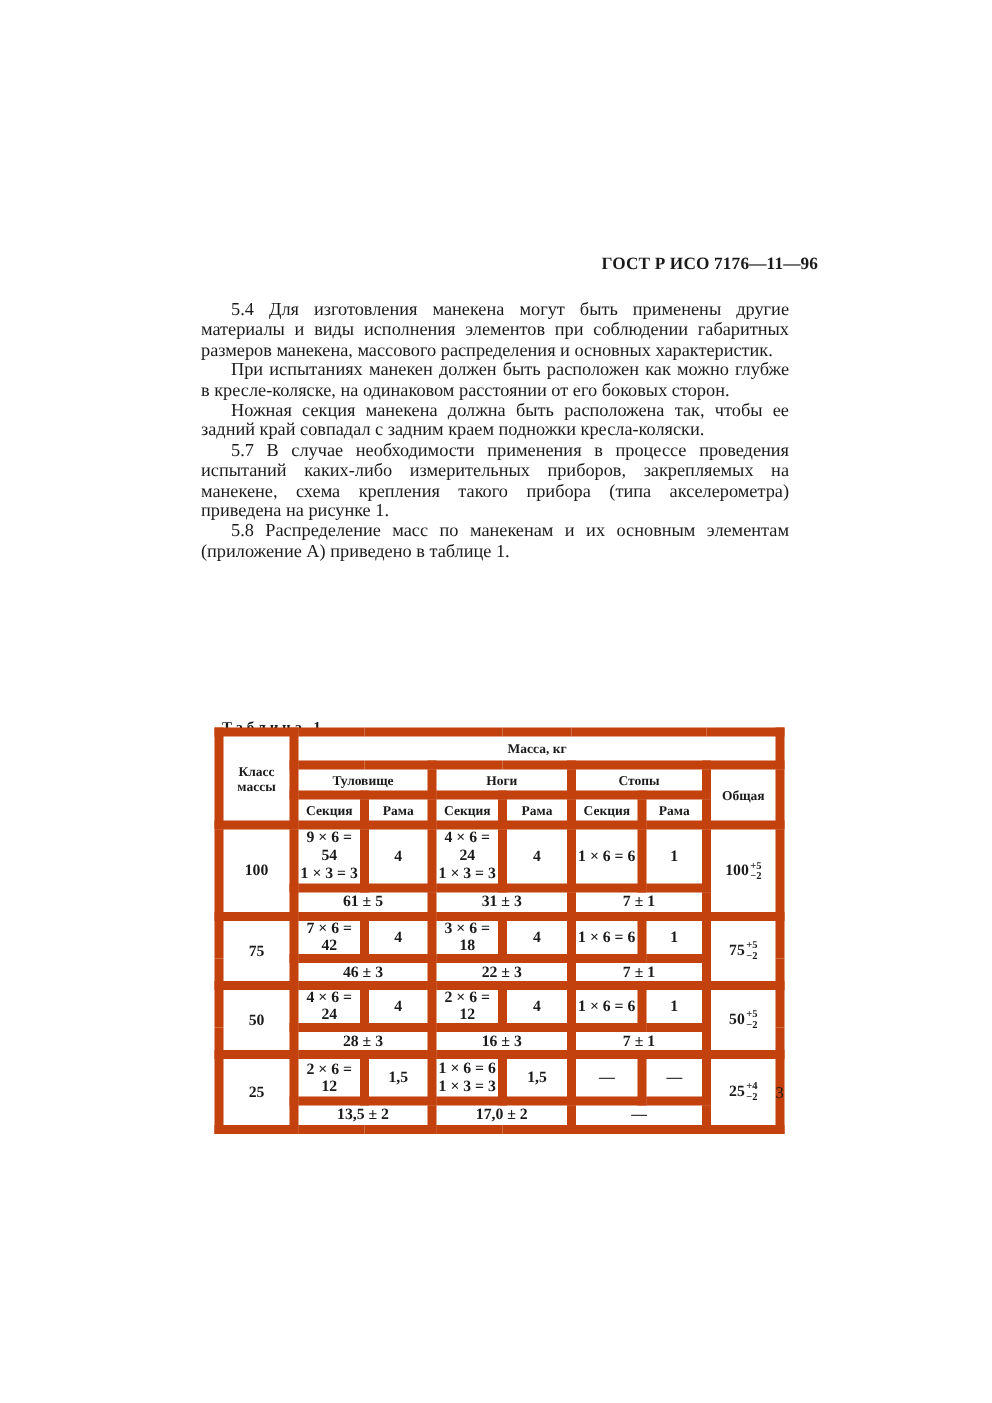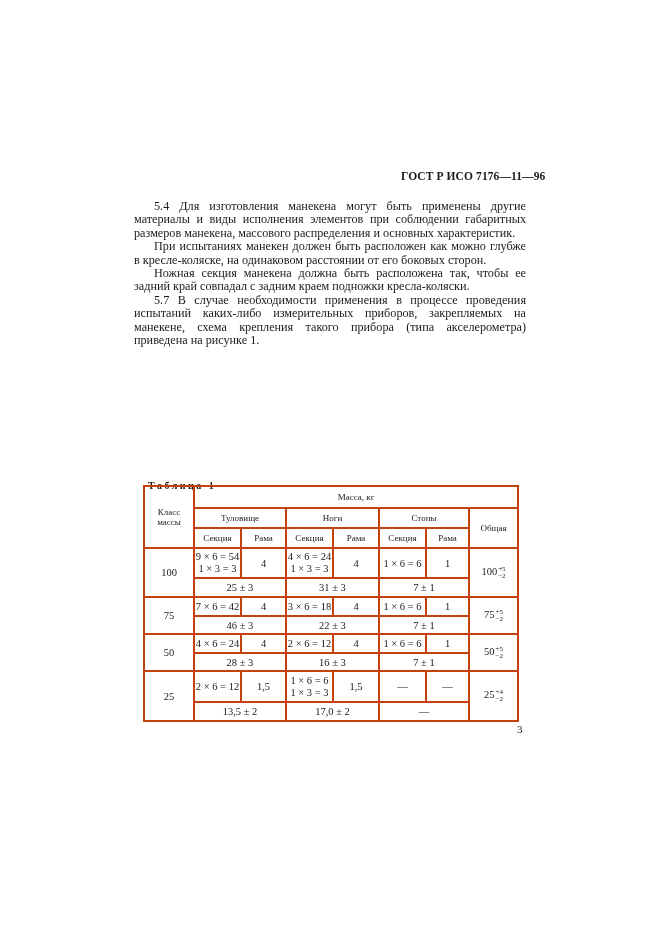--- a/index.html
+++ b/index.html
@@ -4,39 +4,40 @@
 <style>
   html, body { margin:0; padding:0; background:#ffffff; }
   body { width:661px; height:935px; position:relative; overflow:hidden;
          font-family:"Liberation Serif","DejaVu Serif",serif; color:#1a1a1a; }
   .page-header { position:absolute; left:401px; top:170px; font-size:11.5px; font-weight:bold; letter-spacing:0.1px; }
   .body-text { position:absolute; left:134px; top:200px; width:392px; font-size:12.2px; line-height:13.4px; text-align:justify; }
   .body-text p { margin:0; text-indent:20px; }
   .table-caption { position:absolute; left:148px; top:480px; font-size:10px; font-weight:bold; letter-spacing:2.5px; }
   .table-wrap { position:absolute; left:143px; top:485px; width:374px; }
   table.mass-table { border-collapse:collapse; width:374px; font-size:10.5px; table-layout:fixed; }
-  table.mass-table td, table.mass-table th { border:2px solid #c2410c; padding:0; text-align:center; vertical-align:middle; font-weight:normal; }
+  table.mass-table td, table.mass-table th { border:6px solid #c2410c; padding:0; text-align:center; vertical-align:middle; font-weight:bold; }
   table.mass-table th { font-size:9px; }
   .h1 { height:22px; }
   .h2 { height:20px; }
   .h3 { height:20px; }
   .two-line { line-height:12px; }
   .tol { display:inline-flex; flex-direction:column; vertical-align:middle; font-size:7px; line-height:7px; margin-left:1px; }
   .page-number { position:absolute; left:517px; top:723px; font-size:11px; }
 </style>
 </head>
 <body>
 
 <div class="page-header">ГОСТ Р ИСО 7176—11—96</div>
 
 <div class="body-text">
   <p>5.4 Для изготовления манекена могут быть применены другие материалы и виды исполнения элементов при соблюдении габаритных размеров манекена, массового распределения и основных характеристик.</p>
   <p>При испытаниях манекен должен быть расположен как можно глубже в кресле-коляске, на одинаковом расстоянии от его боковых сторон.</p>
   <p>Ножная секция манекена должна быть расположена так, чтобы ее задний край совпадал с задним краем подножки кресла-коляски.</p>
   <p>5.7 В случае необходимости применения в процессе проведения испытаний каких-либо измерительных приборов, закрепляемых на манекене, схема крепления такого прибора (типа акселерометра) приведена на рисунке 1.</p>
+  <p>5.8 Распределение масс по манекенам и их основным элементам (приложение А) приведено в таблице 1.</p>
 </div>
 
 <div class="table-caption">Таблица 1</div>
 
 <div class="table-wrap">
 <table class="mass-table">
   <colgroup>
     <col style="width:50px">
         <col style="width:47px">
         <col style="width:45px">
@@ -81,21 +82,21 @@
     <td>1 × 6 = 6</td>
     <td>1</td>
     <td rowspan="2" class="total">
       <span>100</span><span class="tol">
               <span>+5</span>
               <span>−2</span>
             </span>
     </td>
   </tr>
   <tr style="height:19px">
-    <td colspan="2">25 ± 3</td>
+    <td colspan="2">61 ± 5</td>
     <td colspan="2">31 ± 3</td>
     <td colspan="2">7 ± 1</td>
   </tr>
 
   <tr style="height:19px">
     <td rowspan="2">75</td>
     <td>7 × 6 = 42</td>
     <td>4</td>
     <td>3 × 6 = 18</td>
     <td>4</td>

